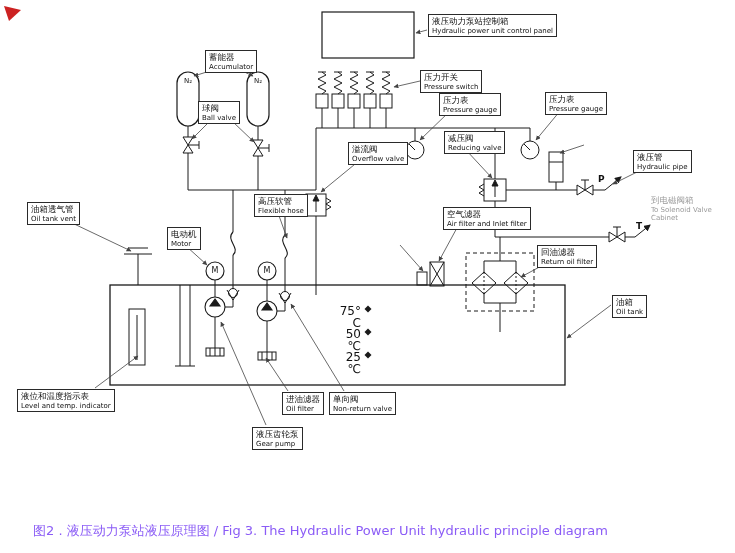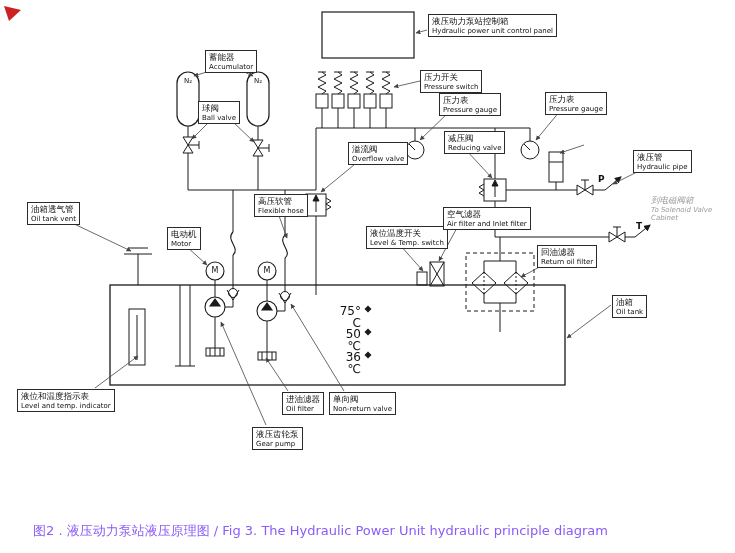--- a/index.html
+++ b/index.html
@@ -4,21 +4,21 @@
 <style>
   html,body{margin:0;padding:0;background:#fff;}
   .stage{position:relative;width:735px;height:553px;background:#ffffff;
          font-family:"DejaVu Sans","Liberation Sans",sans-serif;overflow:hidden;}
   .stage svg{position:absolute;left:0;top:0;z-index:1;}
   .callout{position:absolute;z-index:2;border:1px solid #2a2a2a;background:#fff;
            padding:1px 3px;color:#111;white-space:nowrap;line-height:1.25;}
   .callout .zh{display:block;font-size:8.5px;}
   .callout .en{display:block;font-size:7px;}
   .callout.plain{border:none;background:transparent;color:#9a9a9a;white-space:normal;width:80px;}
-  .callout.plain .zh,.callout.plain .en{color:#9a9a9a;font-style:italic;}
+  .callout.plain .zh,.callout.plain .en{color:#9a9a9a;}
   .marker{position:absolute;z-index:2;font-size:8px;color:#111;line-height:1;}
   .marker.small{font-size:7px;}
   .marker.port{font-size:9px;font-weight:bold;}
   .temp{position:absolute;z-index:2;font-size:12px;color:#111;width:30px;text-align:right;line-height:1;}
   .caption{position:absolute;left:33px;top:522px;z-index:2;font-size:13px;color:#8b5cf6;white-space:nowrap;}
 </style>
 </head>
 <body>
 
 <div class="stage">
@@ -337,24 +337,20 @@
   <span class="en">Flexible hose</span>
 </div>
 <div class="callout" style="left:27px;top:202px">
   <span class="zh">油箱透气管</span>
   <span class="en">Oil tank vent</span>
 </div>
 <div class="callout" style="left:167px;top:227px">
   <span class="zh">电动机</span>
   <span class="en">Motor</span>
 </div>
-<div class="callout" style="left:366px;top:226px">
-  <span class="zh">液位温度开关</span>
-  <span class="en">Level &amp; Temp. switch</span>
-</div>
 <div class="callout" style="left:443px;top:207px">
   <span class="zh">空气滤器</span>
   <span class="en">Air filter and Inlet filter</span>
 </div>
 <div class="callout" style="left:537px;top:245px">
   <span class="zh">回油滤器</span>
   <span class="en">Return oil filter</span>
 </div>
 <div class="callout" style="left:612px;top:295px">
   <span class="zh">油箱</span>
@@ -378,17 +374,17 @@
 </div>
 
 <span class="marker small" style="left:181px;top:78px;width:14px;text-align:center">N₂</span>
 <span class="marker small" style="left:251px;top:78px;width:14px;text-align:center">N₂</span>
 <span class="marker" style="left:210px;top:267px;width:10px;text-align:center">M</span>
 <span class="marker" style="left:262px;top:267px;width:10px;text-align:center">M</span>
 <span class="marker port" style="left:598px;top:175px">P</span>
 <span class="marker port" style="left:636px;top:222px">T</span>
 <span class="temp" style="left:331px;top:305px">75° C</span>
 <span class="temp" style="left:331px;top:328px">50 ℃</span>
-<span class="temp" style="left:331px;top:351px">36 ℃</span>
+<span class="temp" style="left:331px;top:351px">25 ℃</span>
 
 <div class="caption">图2 . 液压动力泵站液压原理图 / Fig 3. The Hydraulic Power Unit hydraulic principle diagram</div>
 
 </div>
 
 </body></html>

